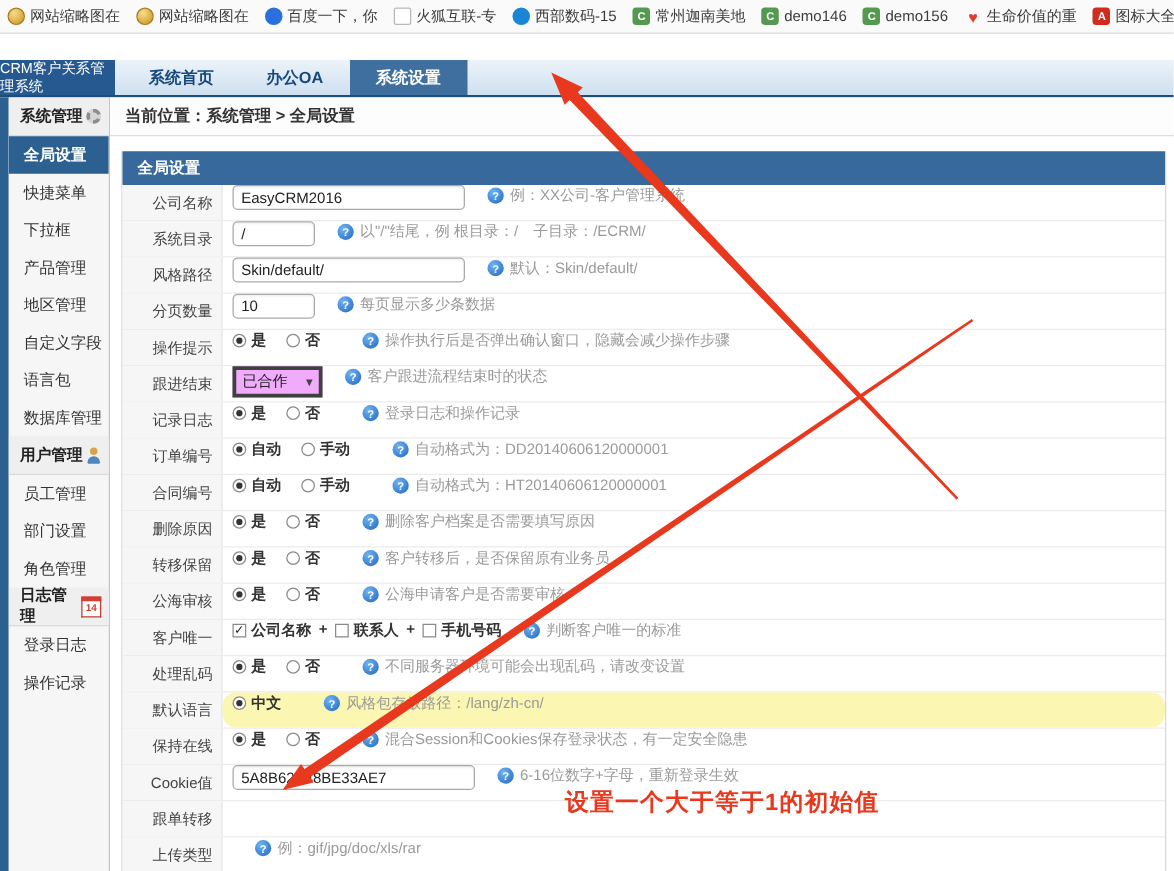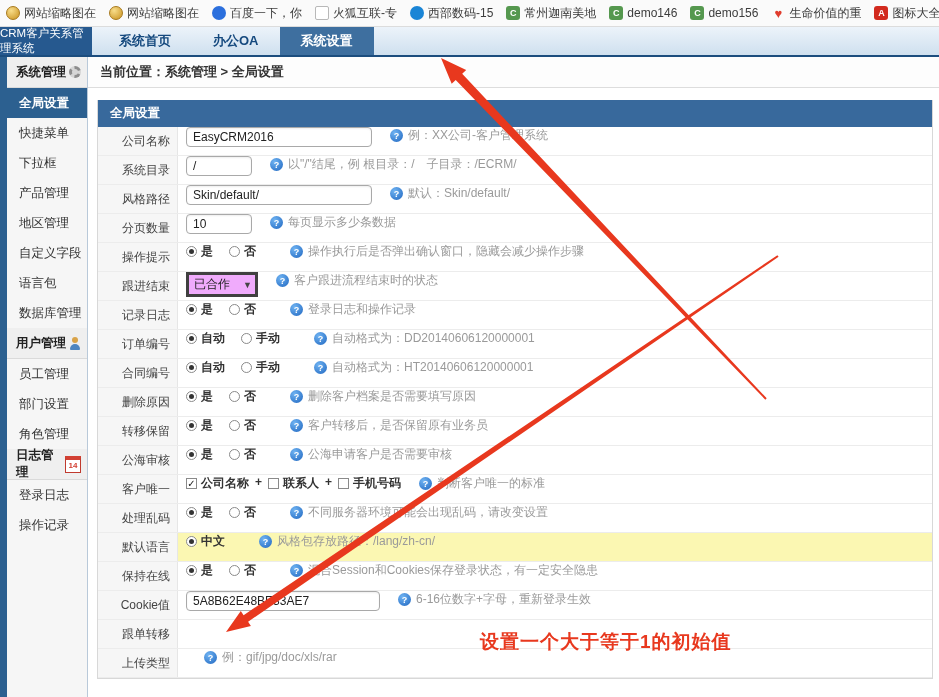--- a/index.html
+++ b/index.html
@@ -14,21 +14,21 @@
          font-size:9px;font-weight:bold;color:#fff;margin-right:4px;flex:none;line-height:1;}
   .gold-seal{background:radial-gradient(circle at 35% 30%,#f8dd8a,#c9921f);border-radius:50%;border:1px solid #a8791c;box-sizing:border-box;}
   .baidu{background:#2b6fdd;border-radius:50%;}
   .page{background:#fff;border:1px solid #b8b8b8;box-sizing:border-box;border-radius:2px;}
   .globe{background:#1a85d6;border-radius:50%;}
   .greenc{background:#55984f;}
   .heart{background:transparent;color:#e03c2d;font-size:13px;}
   .reda{background:#d22a1e;}
   
   .navbar{height:28px;background:linear-gradient(#ecf3fa,#cfe0ef);border-bottom:2px solid #1c4d7e;
-          display:flex;align-items:stretch;}
+          display:flex;align-items:stretch;margin-top:21px;}
   .logo{width:92px;background:#26598f;color:#fff;font-size:11.5px;display:flex;align-items:center;
         justify-content:center;flex:none;letter-spacing:0;}
   .tabs{display:flex;align-items:stretch;margin-left:6px;}
   .tab{padding:0 21px;display:flex;align-items:center;font-size:13px;font-weight:bold;color:#15497e;cursor:pointer;}
   .tab.active{background:#3e6f9f;color:#fff;}
   
   .content{display:flex;height:640px;}
   .sidebar{width:88px;flex:none;display:flex;}
   .strip{width:7px;background:#2c6090;flex:none;}
   .snav{flex:1;background:#f6f6f6;border-right:1px solid #b9c9d9;overflow:hidden;}
@@ -46,21 +46,21 @@
   
   .main{flex:1;background:#fff;min-width:0;}
   .breadcrumb{height:31px;box-sizing:border-box;line-height:30px;border-bottom:1px solid #ddd;background:#fdfdfd;
               padding-left:12px;font-size:13px;font-weight:bold;color:#333;}
   .formbox{margin:12px 6px 0 9px;border:1px solid #d8d8d8;border-top:none;}
   .fhead{height:27px;line-height:27px;background:#38699c;color:#fff;font-weight:bold;font-size:12.5px;padding-left:12px;}
   .frow{display:flex;border-bottom:1px solid #ececec;height:28px;}
   .rlabel{width:72px;flex:none;background:#f6f6f6;border-right:1px solid #e6e6e6;text-align:right;
           padding-right:7px;font-size:12px;color:#444;line-height:28px;}
   .rcont{flex:1;display:flex;align-items:flex-start;padding-left:8px;min-width:0;}
-  .rcont.hl{background:#fbf7b2;}
+  .rcont.hl{background:#fbf7b2;border-radius:11px;}
   .tin{display:inline-block;height:18px;line-height:18px;border:1px solid #a9a9a9;border-radius:4px;background:#fff;
        padding:0 6px;font-size:12px;color:#222;box-shadow:inset 0 1px 2px rgba(0,0,0,.07);overflow:hidden;white-space:nowrap;}
   .sel{display:inline-flex;align-items:center;justify-content:space-between;width:58px;height:19px;
        border:3px solid #404040;background:#f0abfc;padding:0 3px 0 5px;font-size:12px;color:#222;}
   .selarrow{font-size:9px;color:#444;}
   .opt{display:inline-flex;align-items:center;margin-right:16px;font-size:12px;font-weight:bold;color:#333;}
   .opt.cbopt{margin-right:0;}
   .plus{margin:0 6px;font-weight:bold;color:#333;font-size:12px;}
   .rd{width:11px;height:11px;box-sizing:border-box;border:1px solid #8a8a8a;border-radius:50%;background:#fff;
       display:inline-flex;align-items:center;justify-content:center;margin-right:4px;}
@@ -69,21 +69,21 @@
       display:inline-flex;align-items:center;justify-content:center;margin-right:4px;font-size:10px;color:#222;line-height:1;}
   .cb.on::after{content:'✓';}
   .hintwrap{display:inline-flex;align-items:center;margin-left:18px;min-width:0;}
   .hintwrap.noicon{margin-left:12px;}
   .qicon{width:13px;height:13px;flex:none;border-radius:50%;background:radial-gradient(circle at 35% 30%,#6fb3f2,#1f66c0);
          color:#fff;font-size:9px;font-weight:bold;display:inline-flex;align-items:center;justify-content:center;margin-right:5px;}
   .hinttext{font-size:12px;color:#9a9a9a;white-space:nowrap;overflow:hidden;}
   .hinttext.strong{color:#333;font-weight:bold;}
   
   .overlay{position:absolute;left:0;top:0;width:939px;height:697px;pointer-events:none;z-index:50;}
-  .rednote{position:absolute;font-size:19px;font-weight:bold;letter-spacing:1px;z-index:51;pointer-events:none;margin-left:28px;}
+  .rednote{position:absolute;font-size:19px;font-weight:bold;letter-spacing:1px;z-index:51;pointer-events:none;}
 </style>
 </head>
 <body>
 
 <div class="bmbar">
     <span class="bm">
       <span class="bicon gold-seal"></span>
       <span class="bmlabel">网站缩略图在</span>
     </span>
     <span class="bm">

